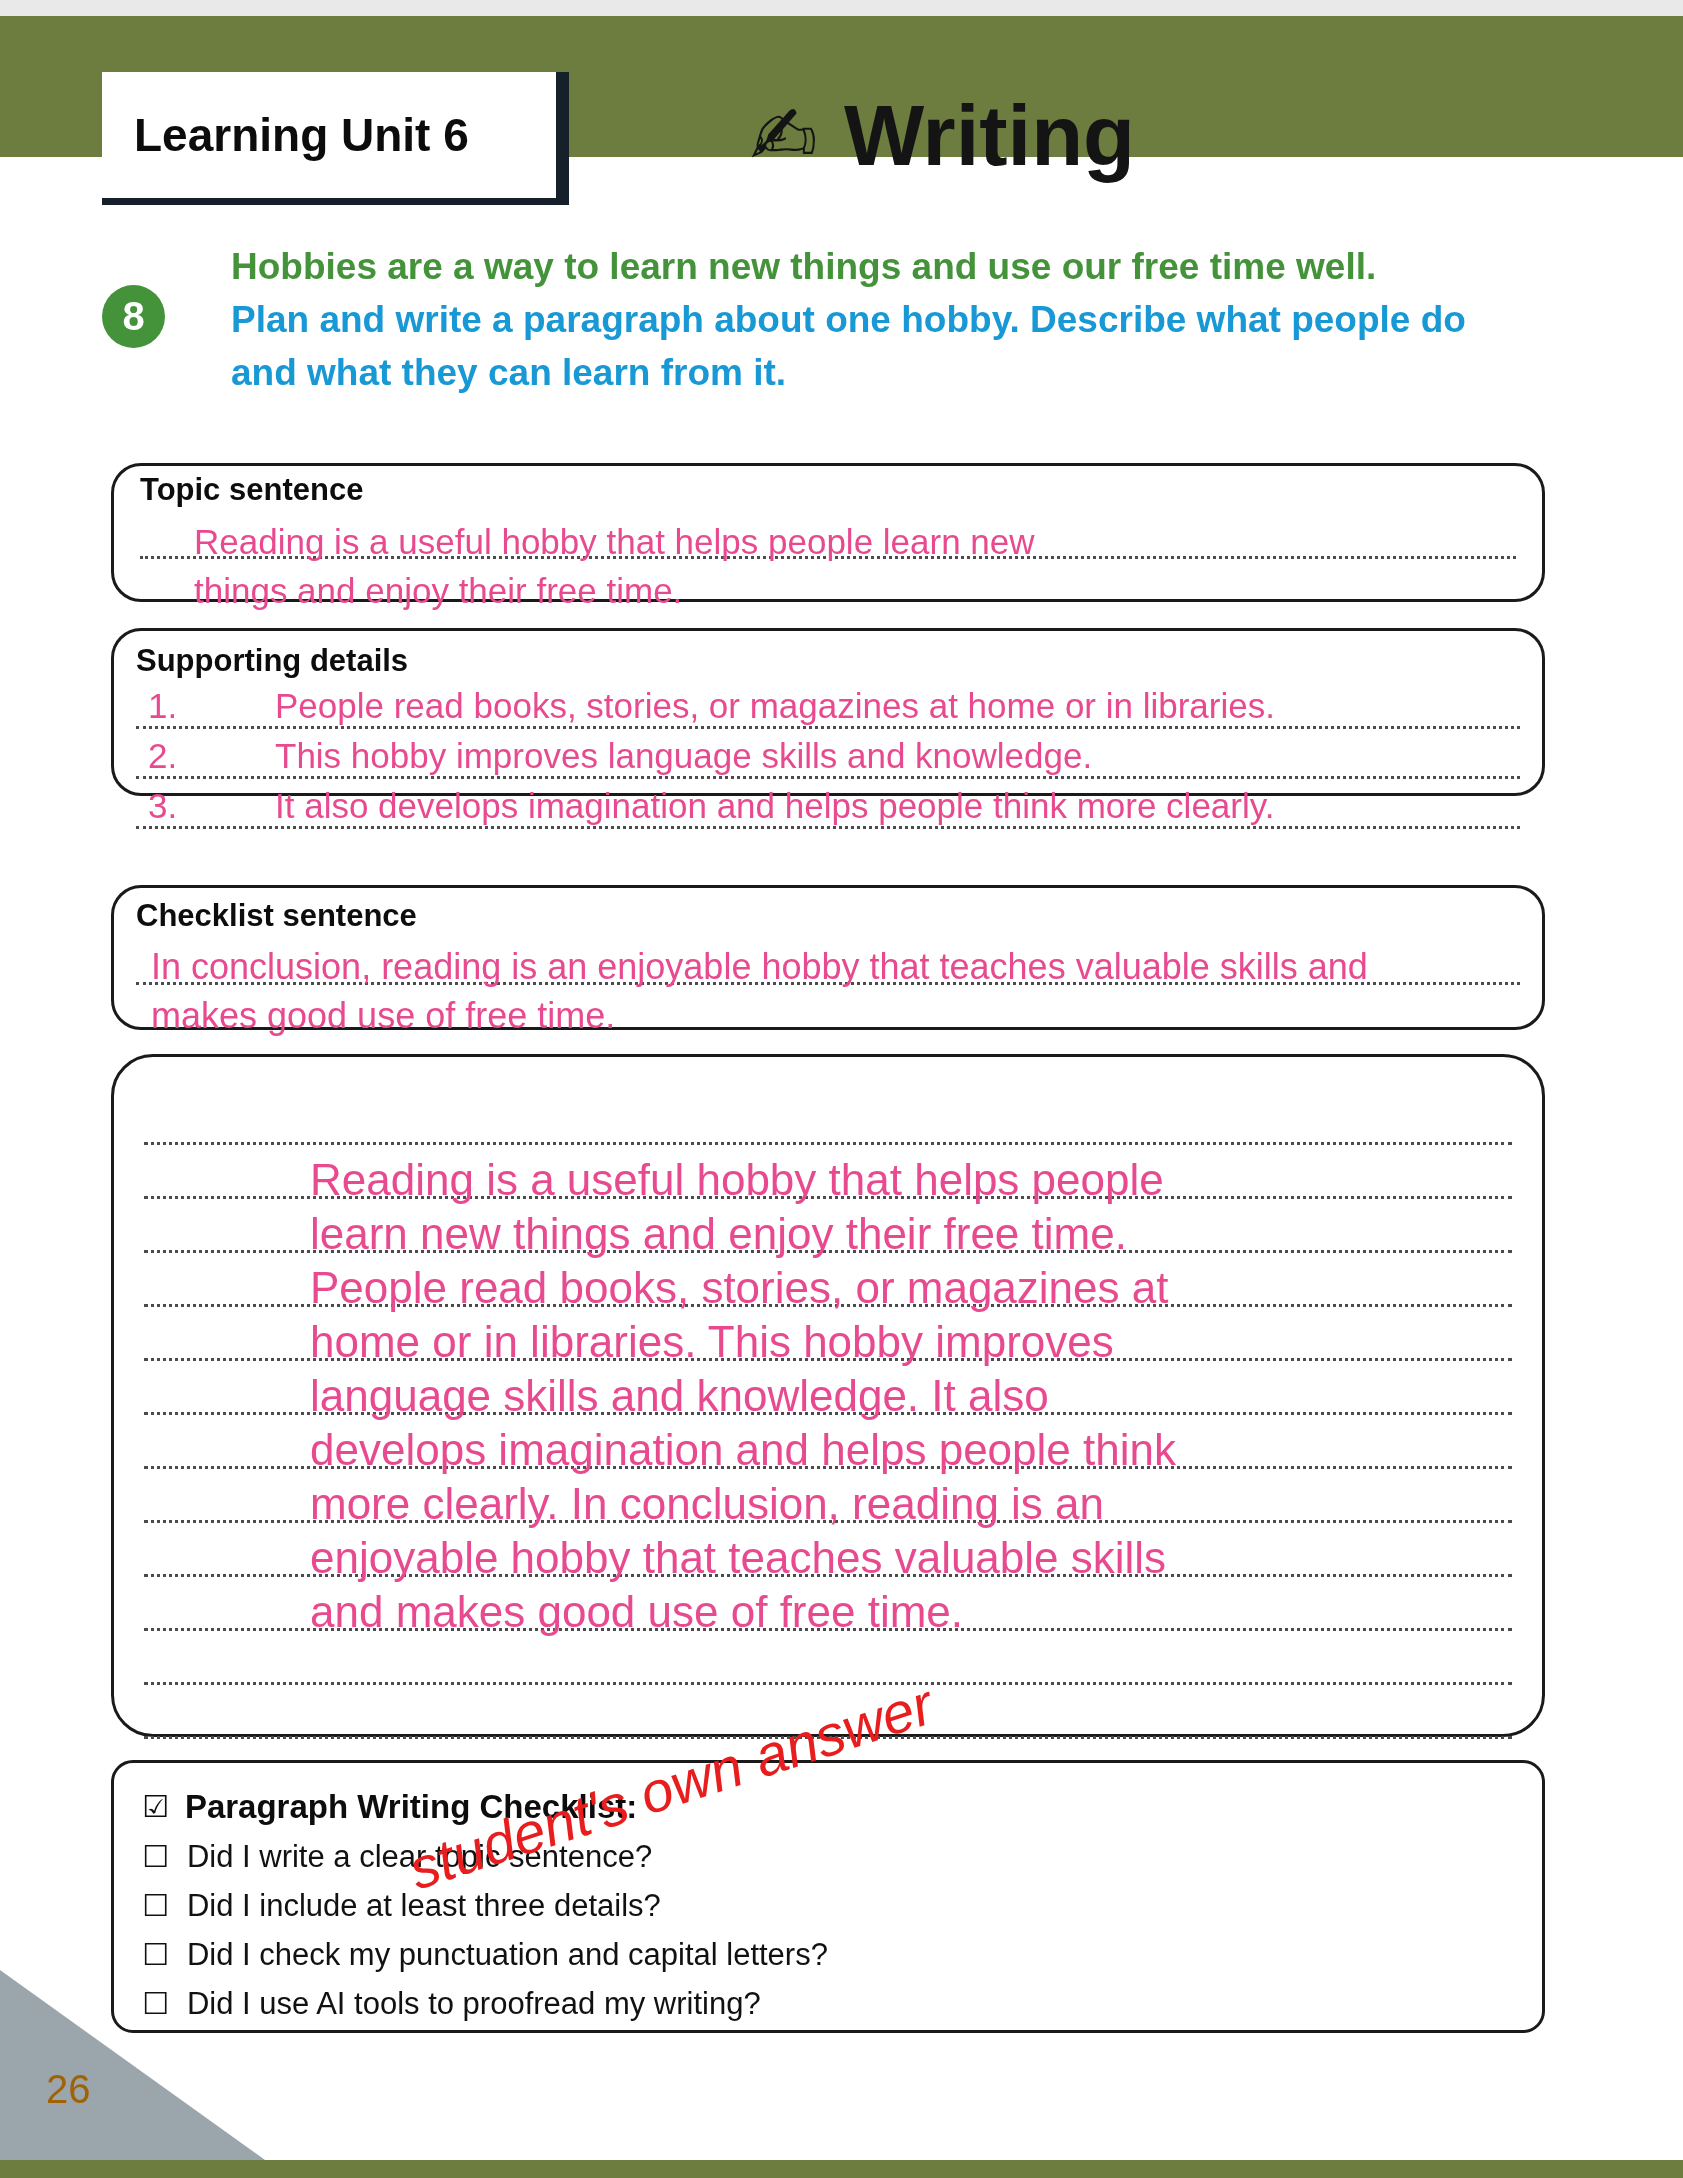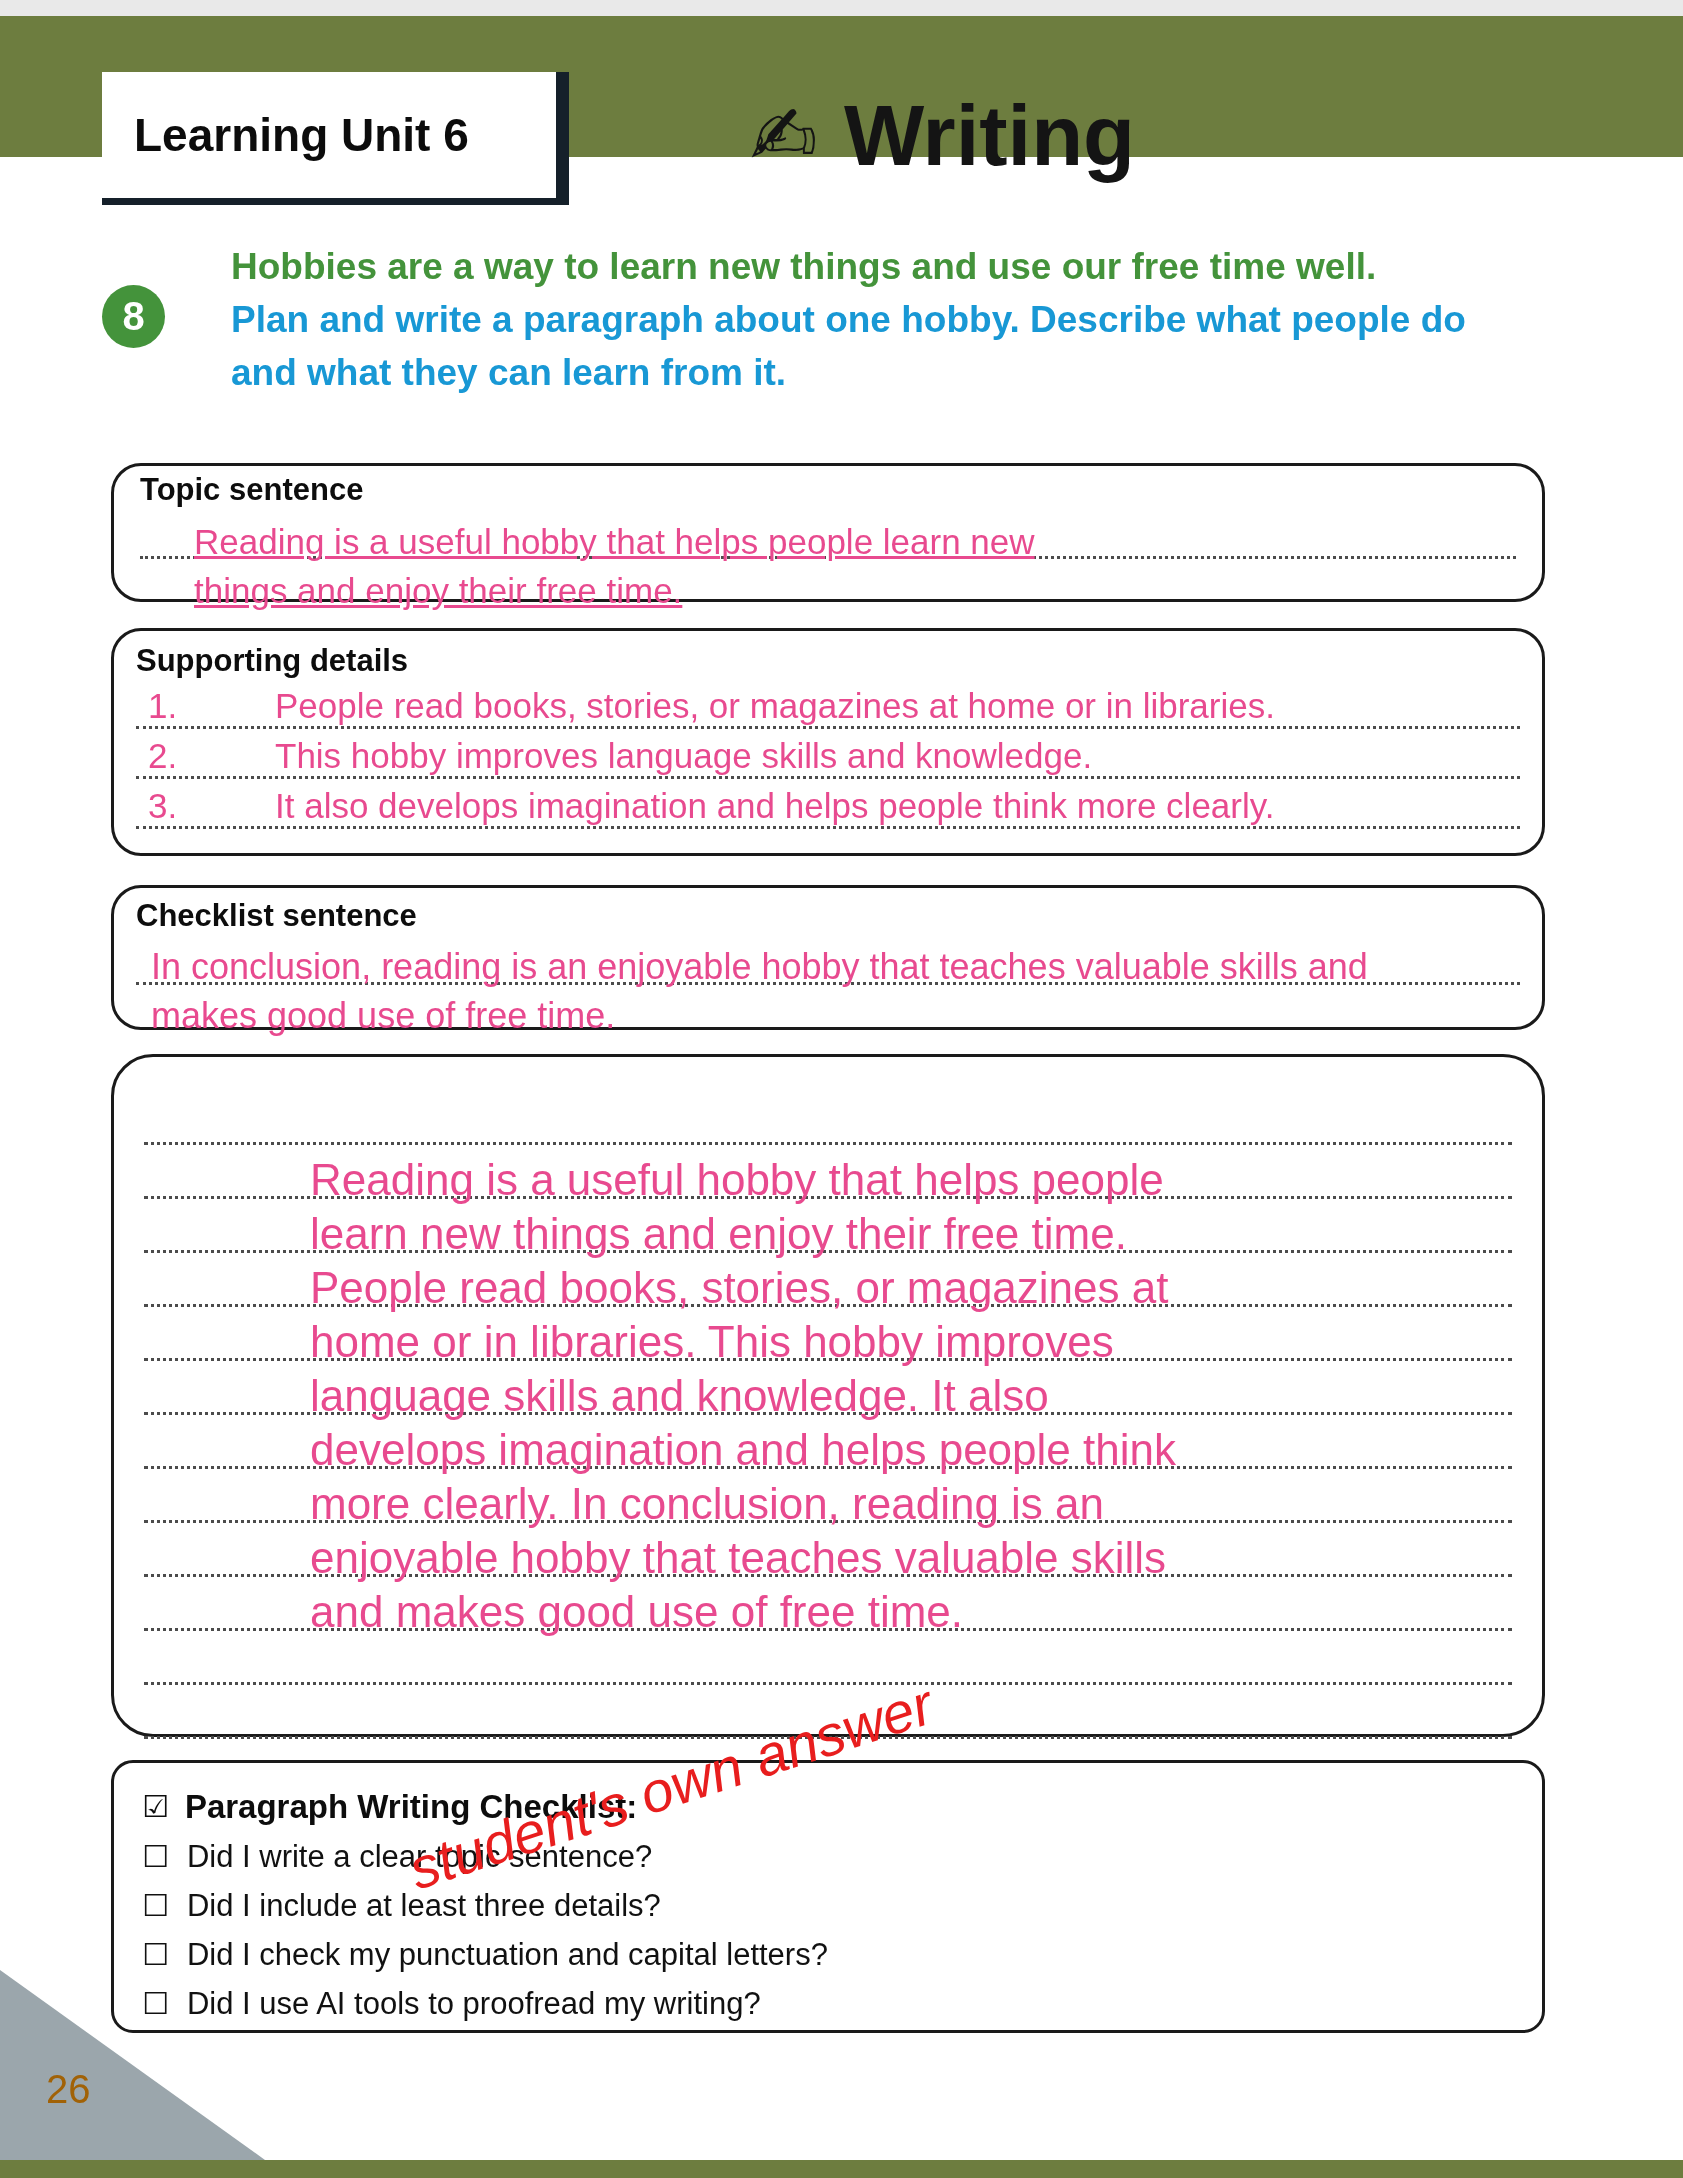--- a/index.html
+++ b/index.html
@@ -61,34 +61,34 @@
   .box {
     position: absolute; left: 111px; width: 1434px;
     box-sizing: border-box; background: #ffffff;
     border: 3px solid #1a1a1a; border-radius: 30px;
   }
   .box-label { font-size: 31px; font-weight: bold; color: #0d0d0d; }
 
   .pink { color: #e84a8f; }
 
   .box-topic      { top: 447px;  height: 139px; padding: 6px 26px 0; }
-  .box-support    { top: 612px;  height: 228px; padding: 12px 22px 0; }
+  .box-support    { top: 612px;  height: 168px; padding: 12px 22px 0; }
   .box-conclude   { top: 869px;  height: 145px; padding: 10px 22px 0; }
   .box-paragraph  { top: 1038px; height: 683px; border-radius: 42px; padding: 34px 30px 0; }
   .box-checklist  { top: 1744px; height: 273px; border-radius: 22px; padding: 18px 28px 0; }
 
   .ans-row {
     position: relative; height: 48px;
     border-bottom: 3px dotted #4b4b4b;
   }
   .ans-text {
     position: absolute; bottom: -6px; left: 0;
     font-size: 35px; white-space: nowrap;
   }
-  .indent-55 { left: 54px; text-decoration: underline; }
+  .indent-55 { left: 54px; }
   .indent-15 { left: 15px; }
   .plain-row { position: relative; height: 46px; }
   .conclude-big { font-size: 36px; }
 
   .sd-row {
     position: relative; height: 47px;
     border-bottom: 3px dotted #4b4b4b;
     display: flex; align-items: flex-end;
     font-size: 35px;
   }

